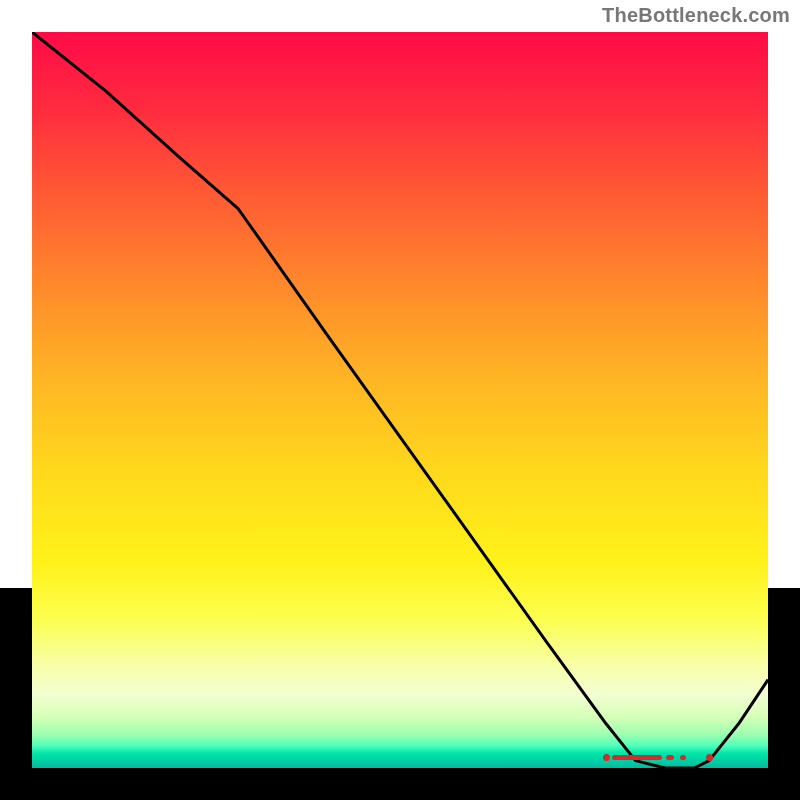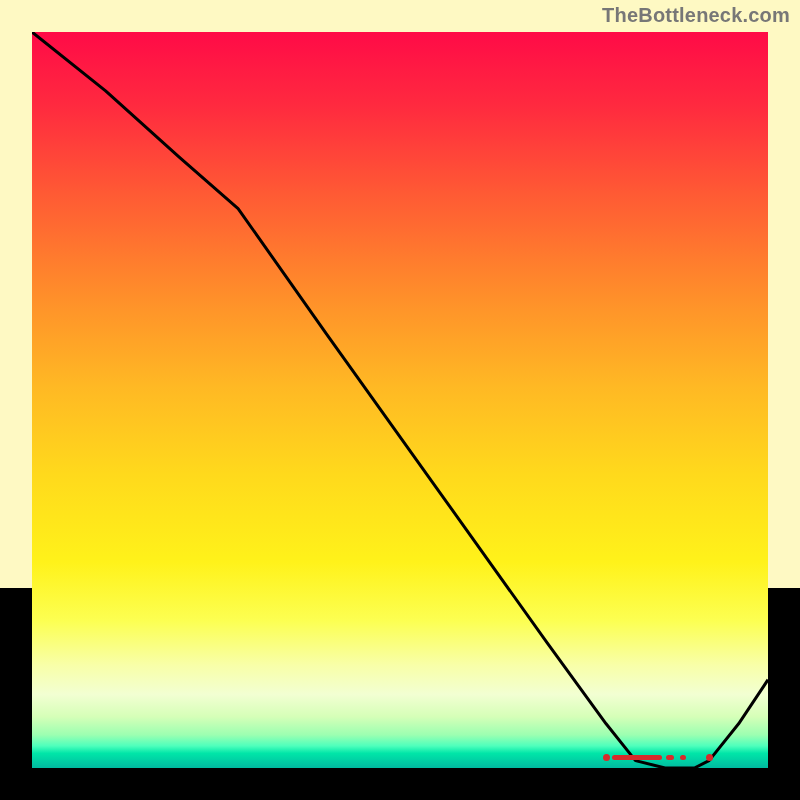--- a/index.html
+++ b/index.html
@@ -8,21 +8,21 @@
     width: 800px;
     height: 800px;
     background: #000;
     overflow: hidden;
     font-family: Arial, Helvetica, sans-serif;
   }
   .page {
     position: relative;
     width: 800px;
     height: 588px;
-    background: #fef9c3;
+    background: #ffffff;
     text-decoration: underline;
   }
   .attribution {
     position: absolute;
     top: 4px;
     right: 10px;
     color: #777;
     font-size: 20px;
     font-weight: 600;
     letter-spacing: 0.2px;

